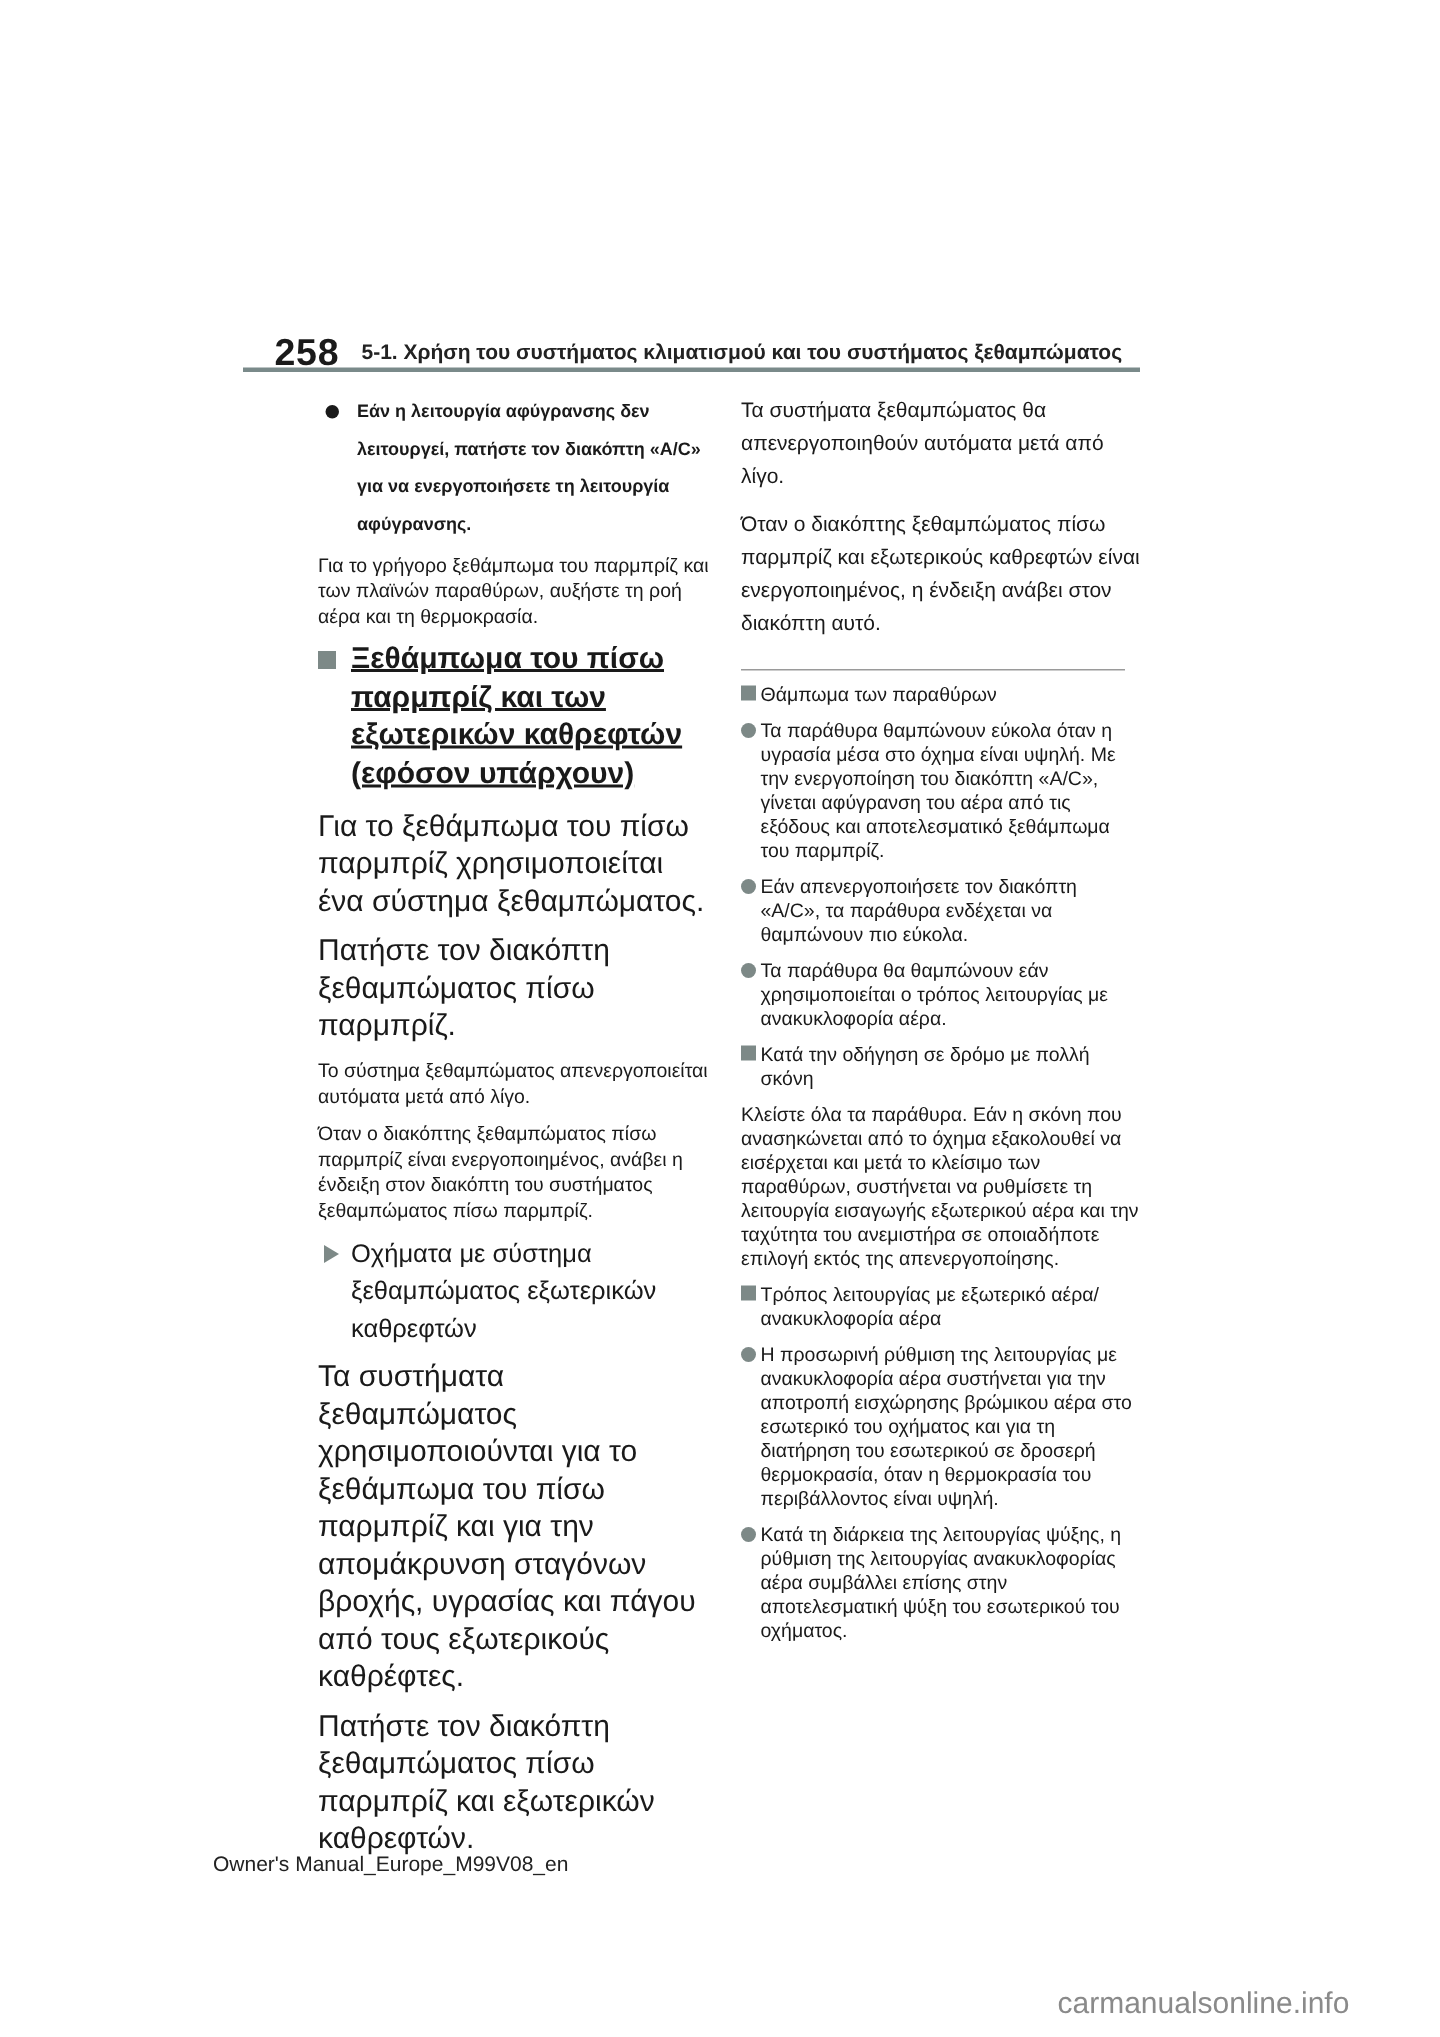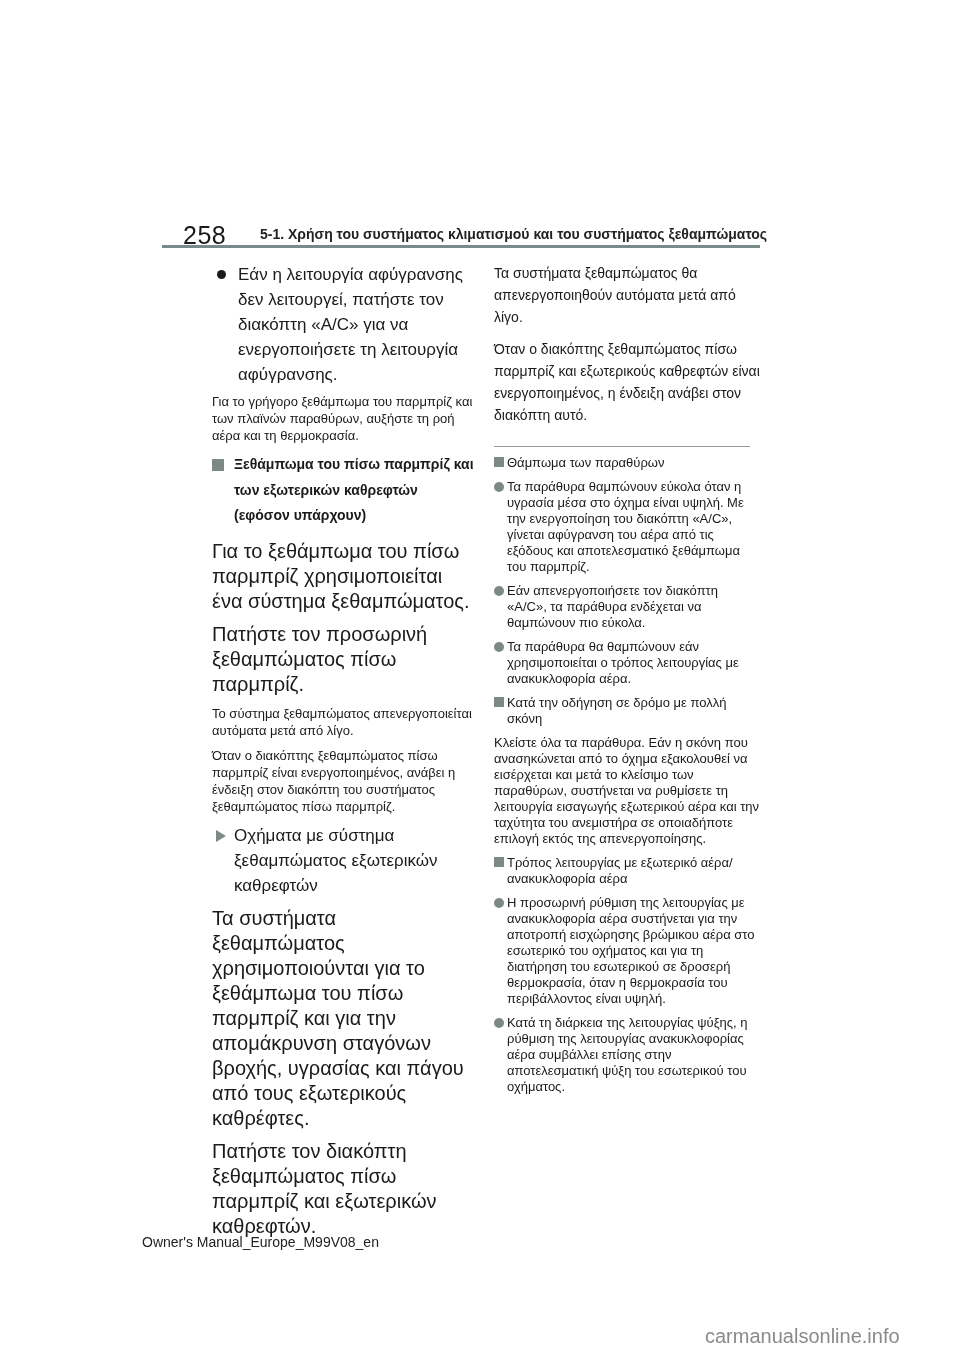--- a/index.html
+++ b/index.html
@@ -1,27 +1,27 @@
 <!DOCTYPE html>
 <html><head>
 <meta charset="utf-8">
 <style>
   html, body { margin:0; padding:0; }
   body { width:960px; height:1358px; background:#ffffff; position:relative; overflow:hidden;
          font-family:"Liberation Sans", sans-serif; color:#1a1a1a; }
-  .page-num { position:absolute; left:183px; top:221px; font-size:25px; font-weight:normal; letter-spacing:0.5px; }
-  .chapter { position:absolute; left:260px; top:226px; font-size:14px; font-weight:bold; color:#222; }
+  .page-num { position:absolute; left:183px; top:221px; font-size:25px; font-weight:bold; letter-spacing:0.5px; }
+  .chapter { position:absolute; left:241px; top:226px; font-size:14px; font-weight:bold; color:#222; }
   .header-rule { position:absolute; left:162px; top:245px; width:598px; height:3px; background:#7a8a8a; }
   .col-left { position:absolute; left:212px; top:262px; width:262px; }
   .col-right { position:absolute; left:494px; top:262px; width:266px; }
   .lg { font-size:20px; line-height:25px; margin:0 0 8px 0; }
   .sm { font-size:13px; line-height:17px; margin:0 0 8px 0; }
-  .bullet-lg { position:relative; padding-left:26px; font-size:17px; line-height:25px; margin-bottom:6px; }
+  .bullet-lg { position:relative; padding-left:26px; font-size:12px; line-height:25px; margin-bottom:6px;font-weight:bold; }
   .bullet-lg .dot { position:absolute; left:5px; top:8px; width:9px; height:9px; border-radius:50%; background:#1a1a1a; }
-  .sec-head { position:relative; padding-left:22px; font-size:14px; line-height:25.5px; font-weight:bold; margin:6px 0 10px 0; }
+  .sec-head { position:relative; padding-left:22px; font-size:20px; line-height:25.5px; font-weight:bold; margin:6px 0 10px 0;text-decoration:underline; }
   .sec-head .sq { position:absolute; left:0; top:7px; width:12px; height:12px; background:#7d8987; }
   .arrow-item { position:relative; padding-left:22px; font-size:17px; line-height:25px; margin-bottom:8px; }
   .arrow-item .tri { position:absolute; left:4px; top:7px; width:0; height:0; border-left:10px solid #7d8987; border-top:6px solid transparent; border-bottom:6px solid transparent; }
   .r-lg { font-size:14px; line-height:22px; margin:0 0 10px 0; }
   .r-rule { height:1px; background:#9a9a9a; margin:20px 0 8px 0; width:256px; }
   .r-head { position:relative; padding-left:13px; font-size:13px; line-height:16px; font-weight:normal; margin:0 0 8px 0; }
   .r-head .sq { position:absolute; left:0; top:2px; width:10px; height:10px; background:#7d8987; }
   .r-bullet { position:relative; padding-left:13px; font-size:13px; line-height:16px; margin:0 0 8px 0; }
   .r-bullet .dot { position:absolute; left:0; top:3px; width:10px; height:10px; border-radius:50%; background:#7d8987; }
   .r-body { font-size:13px; line-height:16px; margin:0 0 8px 0; }
@@ -41,21 +41,21 @@
     <span>Εάν η λειτουργία αφύγρανσης δεν λειτουργεί, πατήστε τον διακόπτη «A/C» για να ενεργοποιήσετε τη λειτουργία αφύγρανσης.</span>
   </div>
   <p class="sm">Για το γρήγορο ξεθάμπωμα του παρμπρίζ και των πλαϊνών παραθύρων, αυξήστε τη ροή αέρα και τη θερμοκρασία.</p>
 
   <div class="sec-head">
     <span class="sq"></span>
     <span>Ξεθάμπωμα του πίσω παρμπρίζ και των εξωτερικών καθρεφτών (εφόσον υπάρχουν)</span>
   </div>
 
   <p class="lg">Για το ξεθάμπωμα του πίσω παρμπρίζ χρησιμοποιείται ένα σύστημα ξεθαμπώματος.</p>
-  <p class="lg">Πατήστε τον προσωρινή ξεθαμπώματος πίσω παρμπρίζ.</p>
+  <p class="lg">Πατήστε τον διακόπτη ξεθαμπώματος πίσω παρμπρίζ.</p>
   <p class="sm">Το σύστημα ξεθαμπώματος απενεργοποιείται αυτόματα μετά από λίγο.</p>
   <p class="sm">Όταν ο διακόπτης ξεθαμπώματος πίσω παρμπρίζ είναι ενεργοποιημένος, ανάβει η ένδειξη στον διακόπτη του συστήματος ξεθαμπώματος πίσω παρμπρίζ.</p>
 
   <div class="arrow-item">
     <span class="tri"></span>
     <span>Οχήματα με σύστημα ξεθαμπώματος εξωτερικών καθρεφτών</span>
   </div>
   <p class="lg">Τα συστήματα ξεθαμπώματος χρησιμοποιούνται για το ξεθάμπωμα του πίσω παρμπρίζ και για την απομάκρυνση σταγόνων βροχής, υγρασίας και πάγου από τους εξωτερικούς καθρέφτες.</p>
   <p class="lg">Πατήστε τον διακόπτη ξεθαμπώματος πίσω παρμπρίζ και εξωτερικών καθρεφτών.</p>
 </div>

